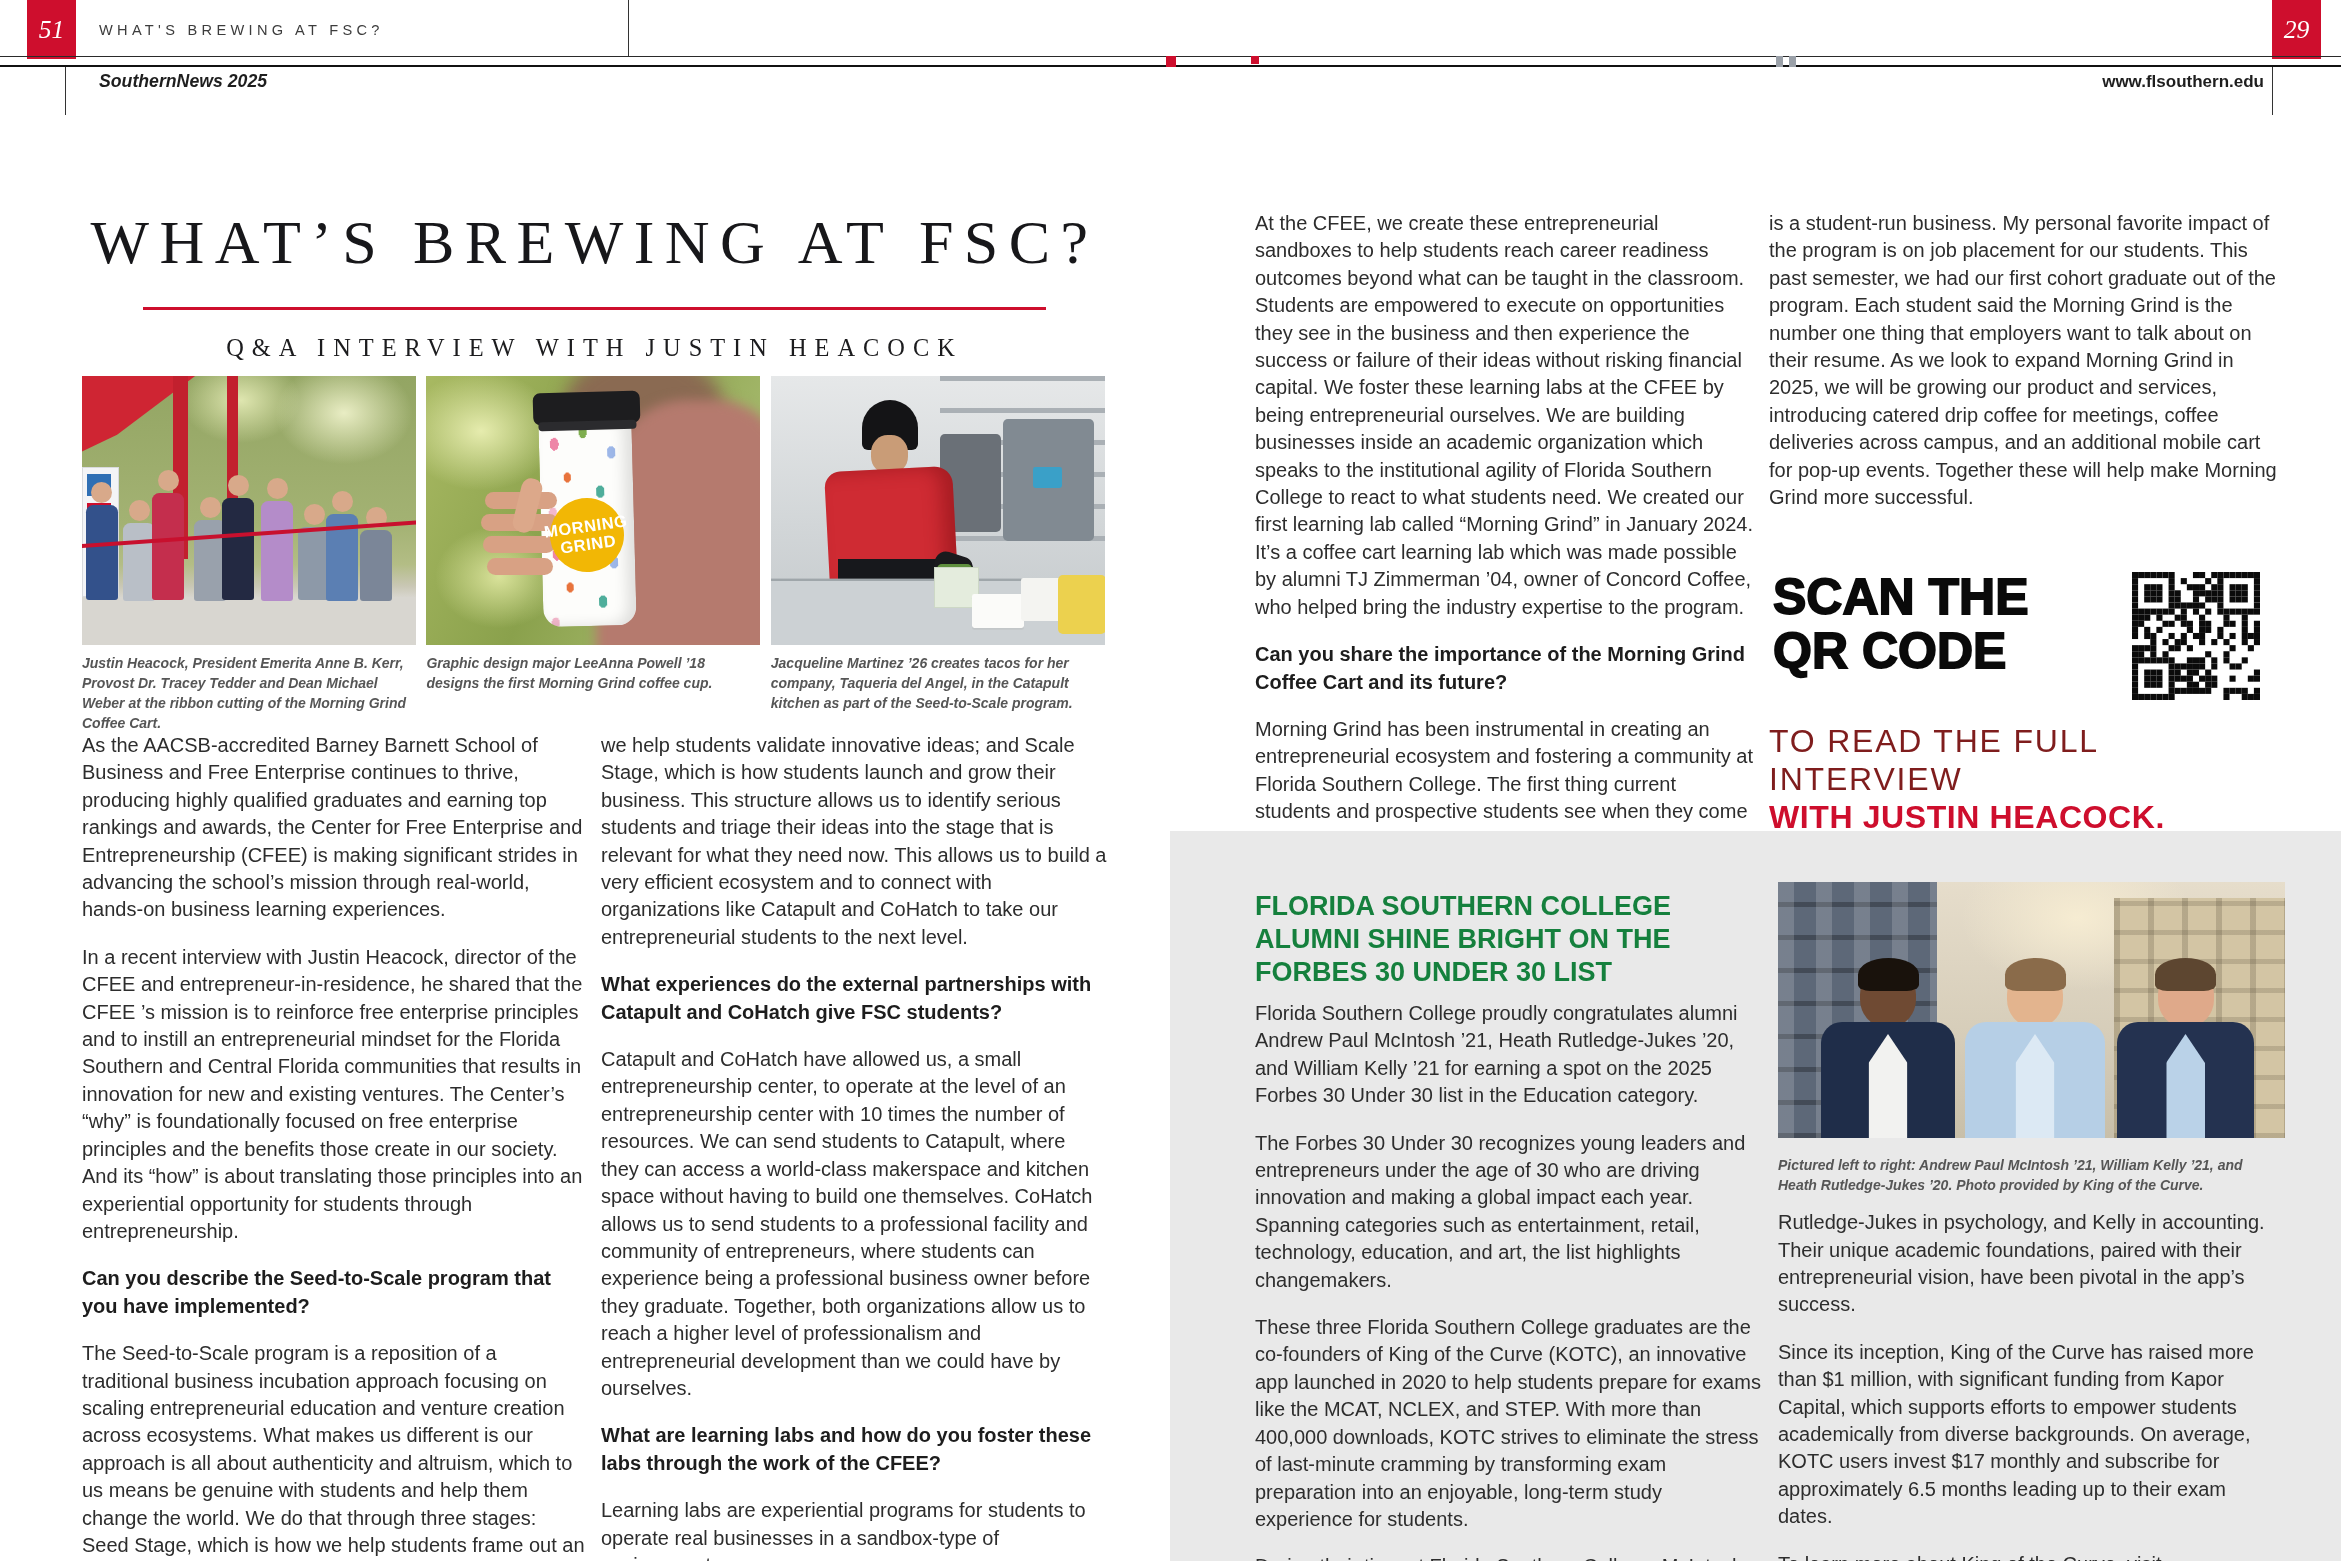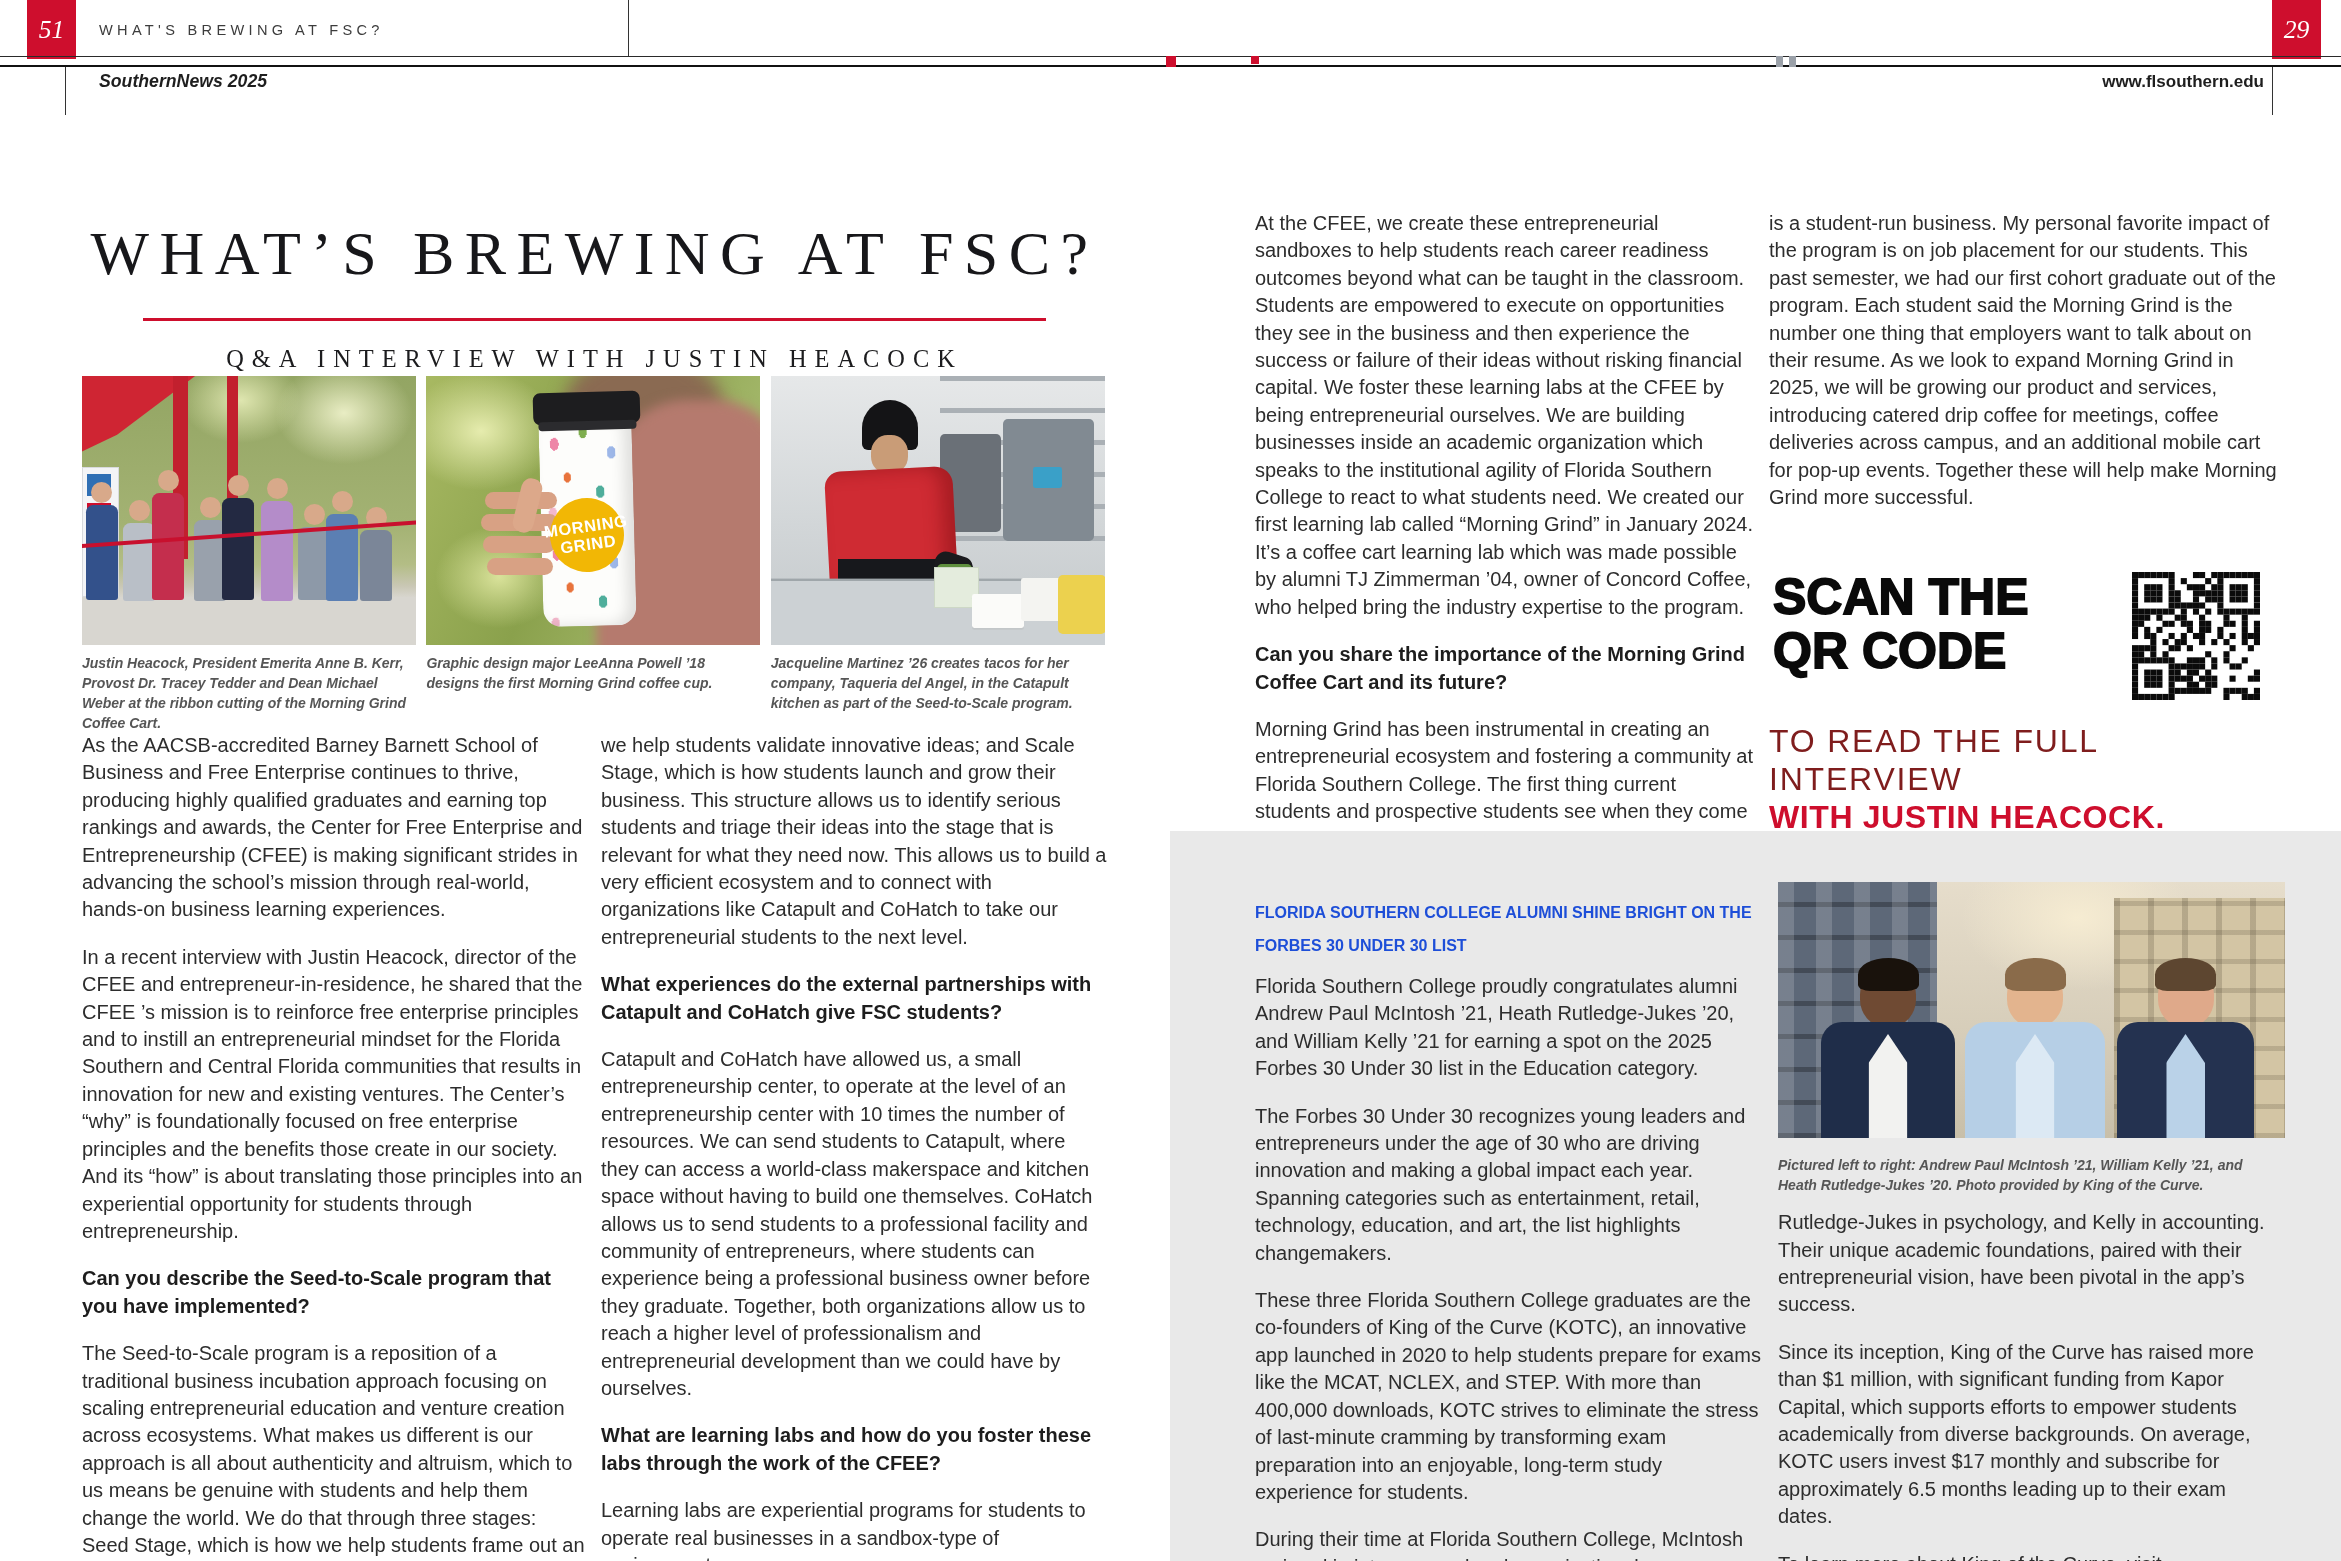--- a/index.html
+++ b/index.html
@@ -16,21 +16,21 @@
   .rule-thin{position:absolute;left:0;top:56px;width:2342px;height:1.2px;background:#2a2a2a;}
   .rule-thick{position:absolute;left:0;top:65px;width:2342px;height:2.4px;background:#111;}
   .vmark{position:absolute;width:1.2px;background:#333;}
   .regmark{position:absolute;}
   #publication{position:absolute;left:99px;top:71px;font-size:17.7px;font-style:italic;
                font-weight:bold;color:#1e1e1e;}
   #website{position:absolute;left:1898px;top:72px;width:366px;text-align:right;
            font-size:17px;font-weight:bold;color:#1e1e1e;}
 
   
-  .title-block{position:absolute;left:82px;top:207px;width:1025px;text-align:center;margin-top:11px;}
+  .title-block{position:absolute;left:82px;top:207px;width:1025px;text-align:center;}
   .title-block h1{margin:0;font-family:"Liberation Serif",serif;font-weight:400;
                   font-size:62px;letter-spacing:10.4px;color:#17171a;white-space:nowrap;}
   .title-rule{width:903px;height:3px;background:#ce0e2d;margin:29px auto 0 auto;}
   .title-block h2{margin:24.4px 0 0 0;font-family:"Liberation Serif",serif;font-weight:400;
                   font-size:24.4px;letter-spacing:8px;color:#1c1c1e;white-space:nowrap;}
 
   
   .photo-row{position:absolute;left:82px;top:376px;width:1023px;display:flex;gap:10.4px;}
   figure{margin:0;width:334px;}
   .photo{position:relative;width:334px;height:269px;overflow:hidden;background:#9aa86a;}
@@ -123,21 +123,21 @@
   .scan-headline{position:absolute;left:4px;top:-2.4px;font-size:50px;line-height:54px;
                  font-weight:bold;color:#0a0a0a;-webkit-text-stroke:1.8px #0a0a0a;letter-spacing:0;}
   #qr{position:absolute;left:363px;top:0;width:128px;height:128px;background:#fff;}
   .scan-tagline{position:absolute;left:1769px;top:722px;width:515px;}
   .tag-light{font-size:32px;line-height:38px;letter-spacing:1.8px;color:#7f1d1d;font-weight:400;}
   .tag-red{font-size:32px;line-height:38px;letter-spacing:0.6px;color:#ce0e2d;font-weight:bold;}
 
   
   .forbes{position:absolute;left:1170px;top:831px;width:1172px;height:731px;background:#e9e9e9;}
   .f-colA{position:absolute;left:85px;top:59px;width:507px;}
-  .f-colA h3{margin:6px 0 11px 0;font-size:16px;line-height:33px;color:#1d4ed8;font-weight:bold;}
+  .f-colA h3{margin:0 0 11px 0;font-size:27px;line-height:33px;color:#15803d;font-weight:bold;}
   .f-colB{position:absolute;left:608px;top:51px;width:507px;}
   .fphoto{position:relative;width:507px;height:256px;overflow:hidden;
           background:linear-gradient(180deg,#e6ddcb 0%,#d6cdb9 60%,#c8bfa9 100%);}
   .fb-sun{position:absolute;left:183px;top:-37px;width:232px;height:146px;border-radius:50%;
           background:radial-gradient(closest-side,#f6ecd2,rgba(246,236,210,0));}
   .fb-bldgL{position:absolute;left:0;top:0;width:159px;height:256px;background:#5d6878;
             background-image:repeating-linear-gradient(90deg,rgba(255,255,255,.16) 0 16px,rgba(0,0,0,0) 16px 38px),
                              repeating-linear-gradient(0deg,rgba(0,0,0,.28) 0 4.9px,rgba(0,0,0,0) 4.9px 33px);}
   .fb-bldgR{position:absolute;right:0;top:16px;width:171px;height:240px;background:#d3c5a4;
             background-image:repeating-linear-gradient(90deg,rgba(90,80,60,.25) 0 6.1px,rgba(0,0,0,0) 6.1px 34px),

